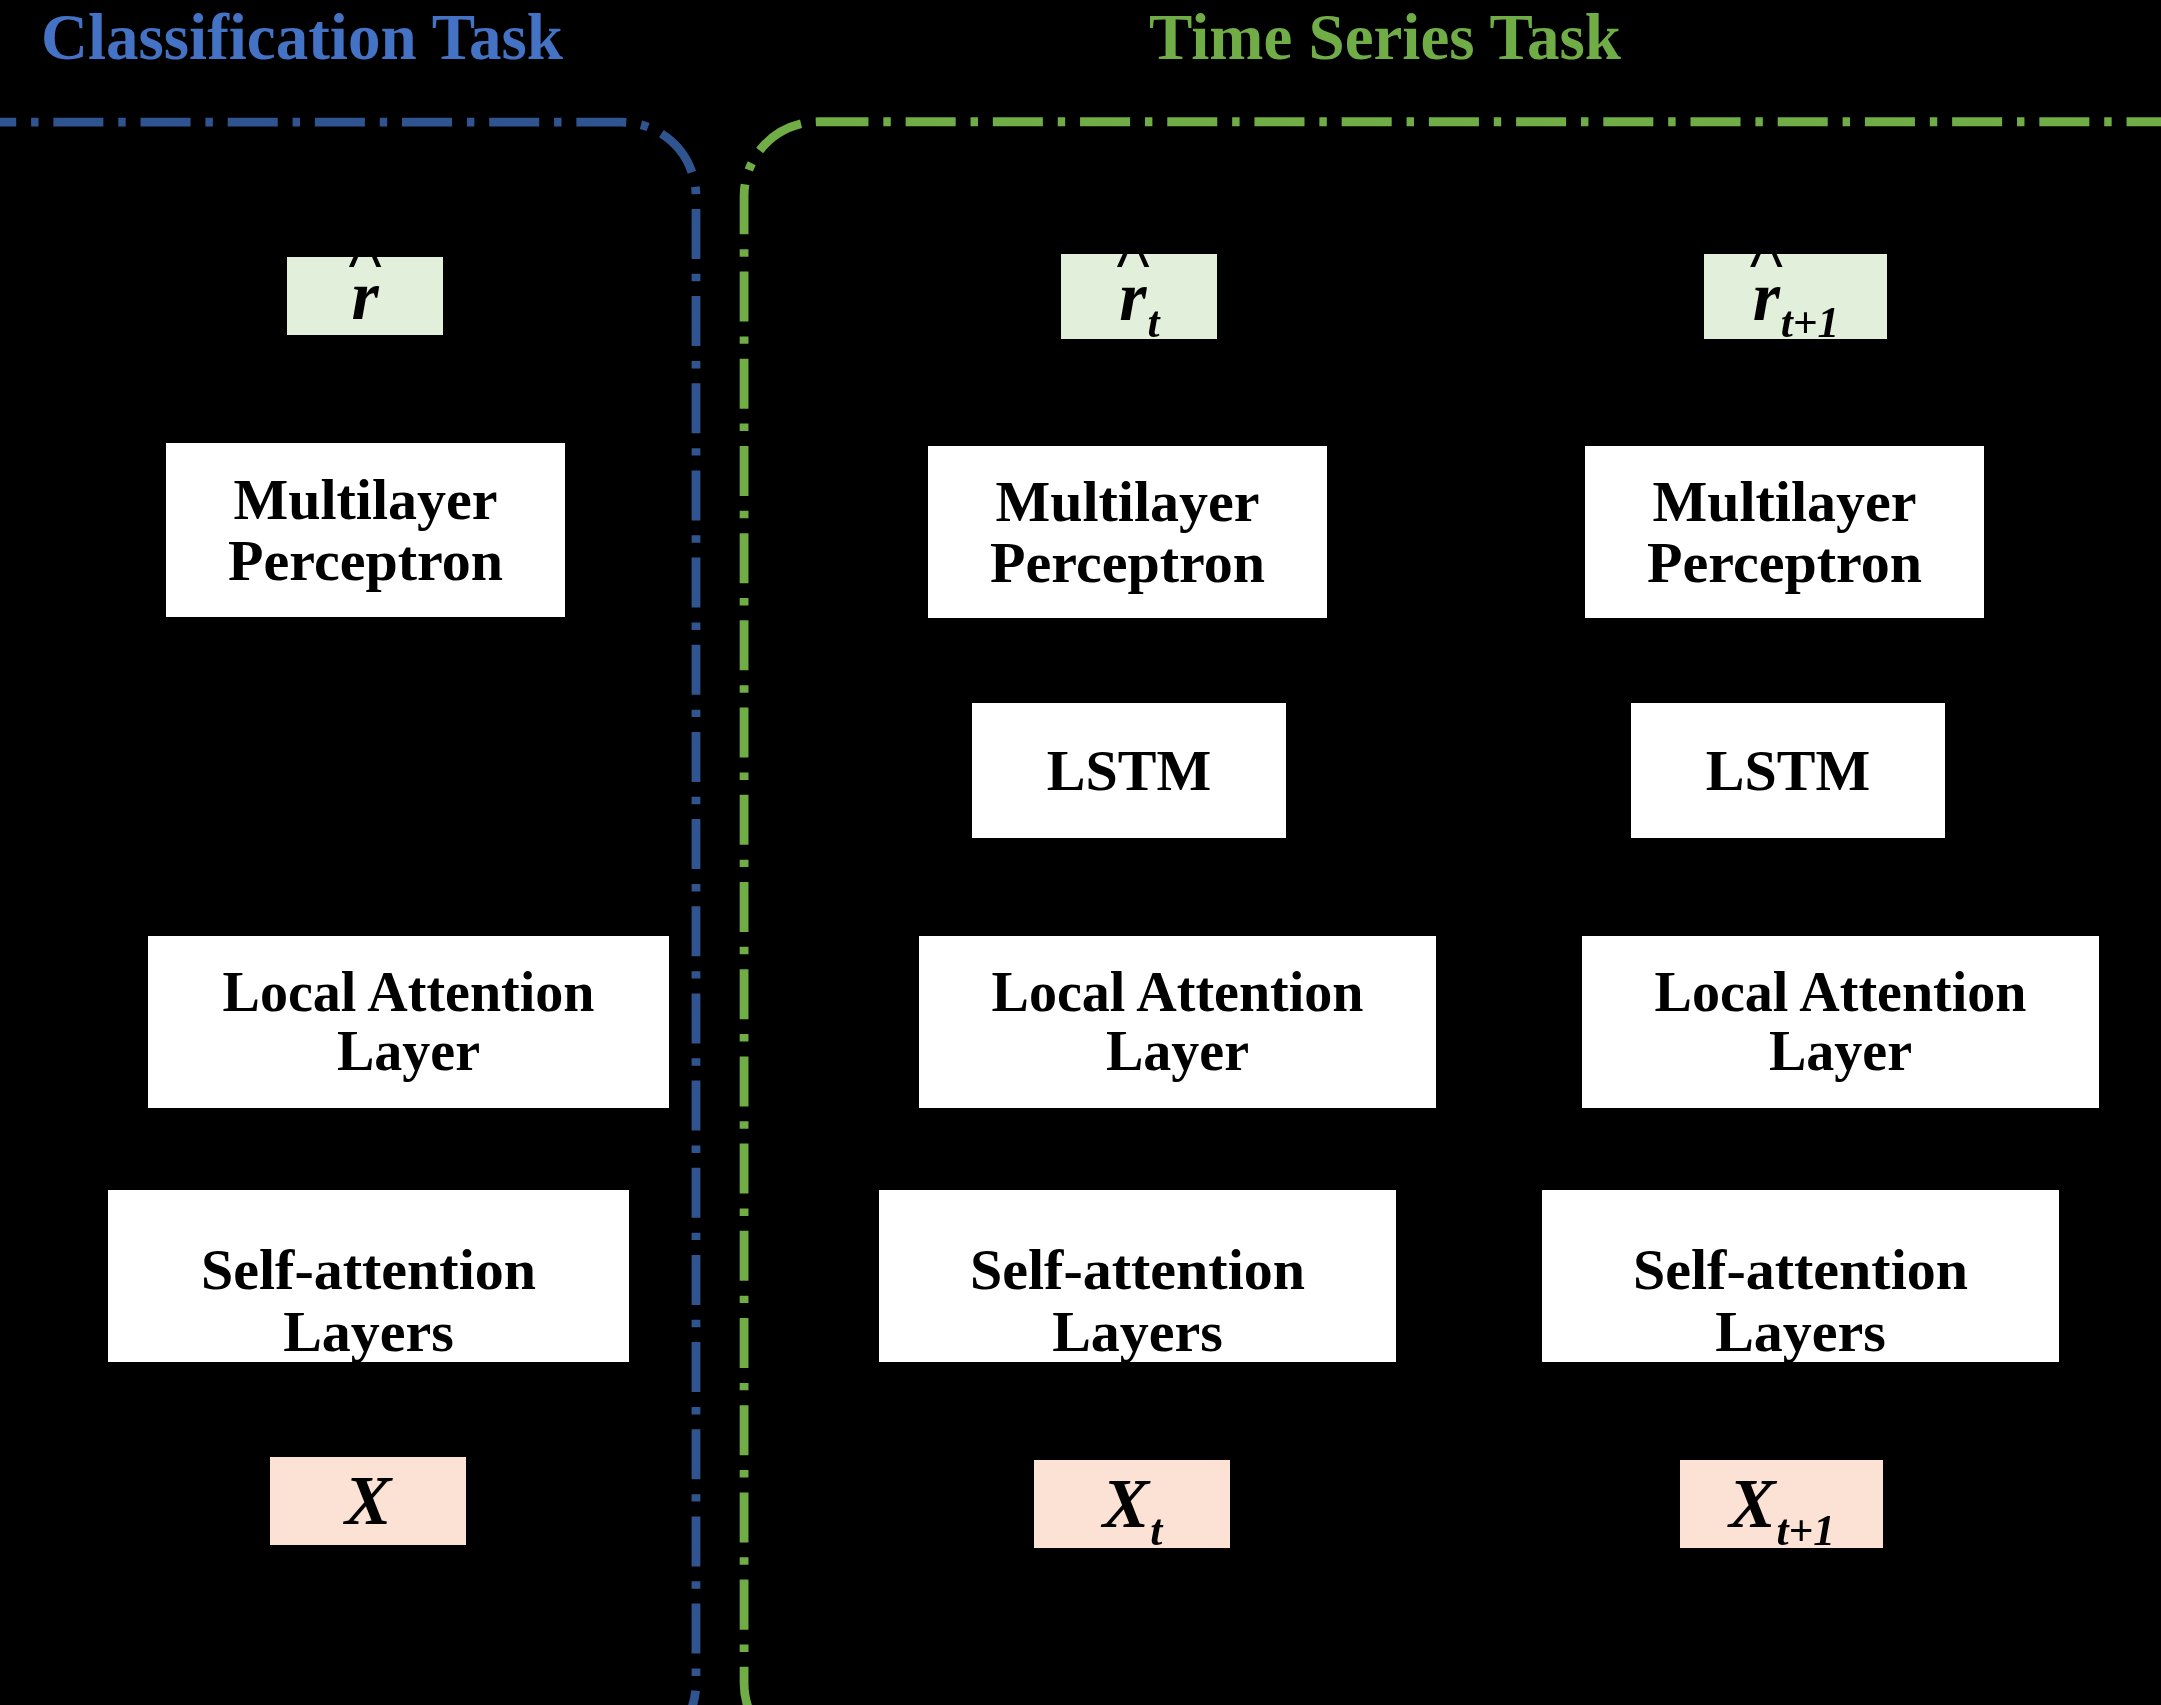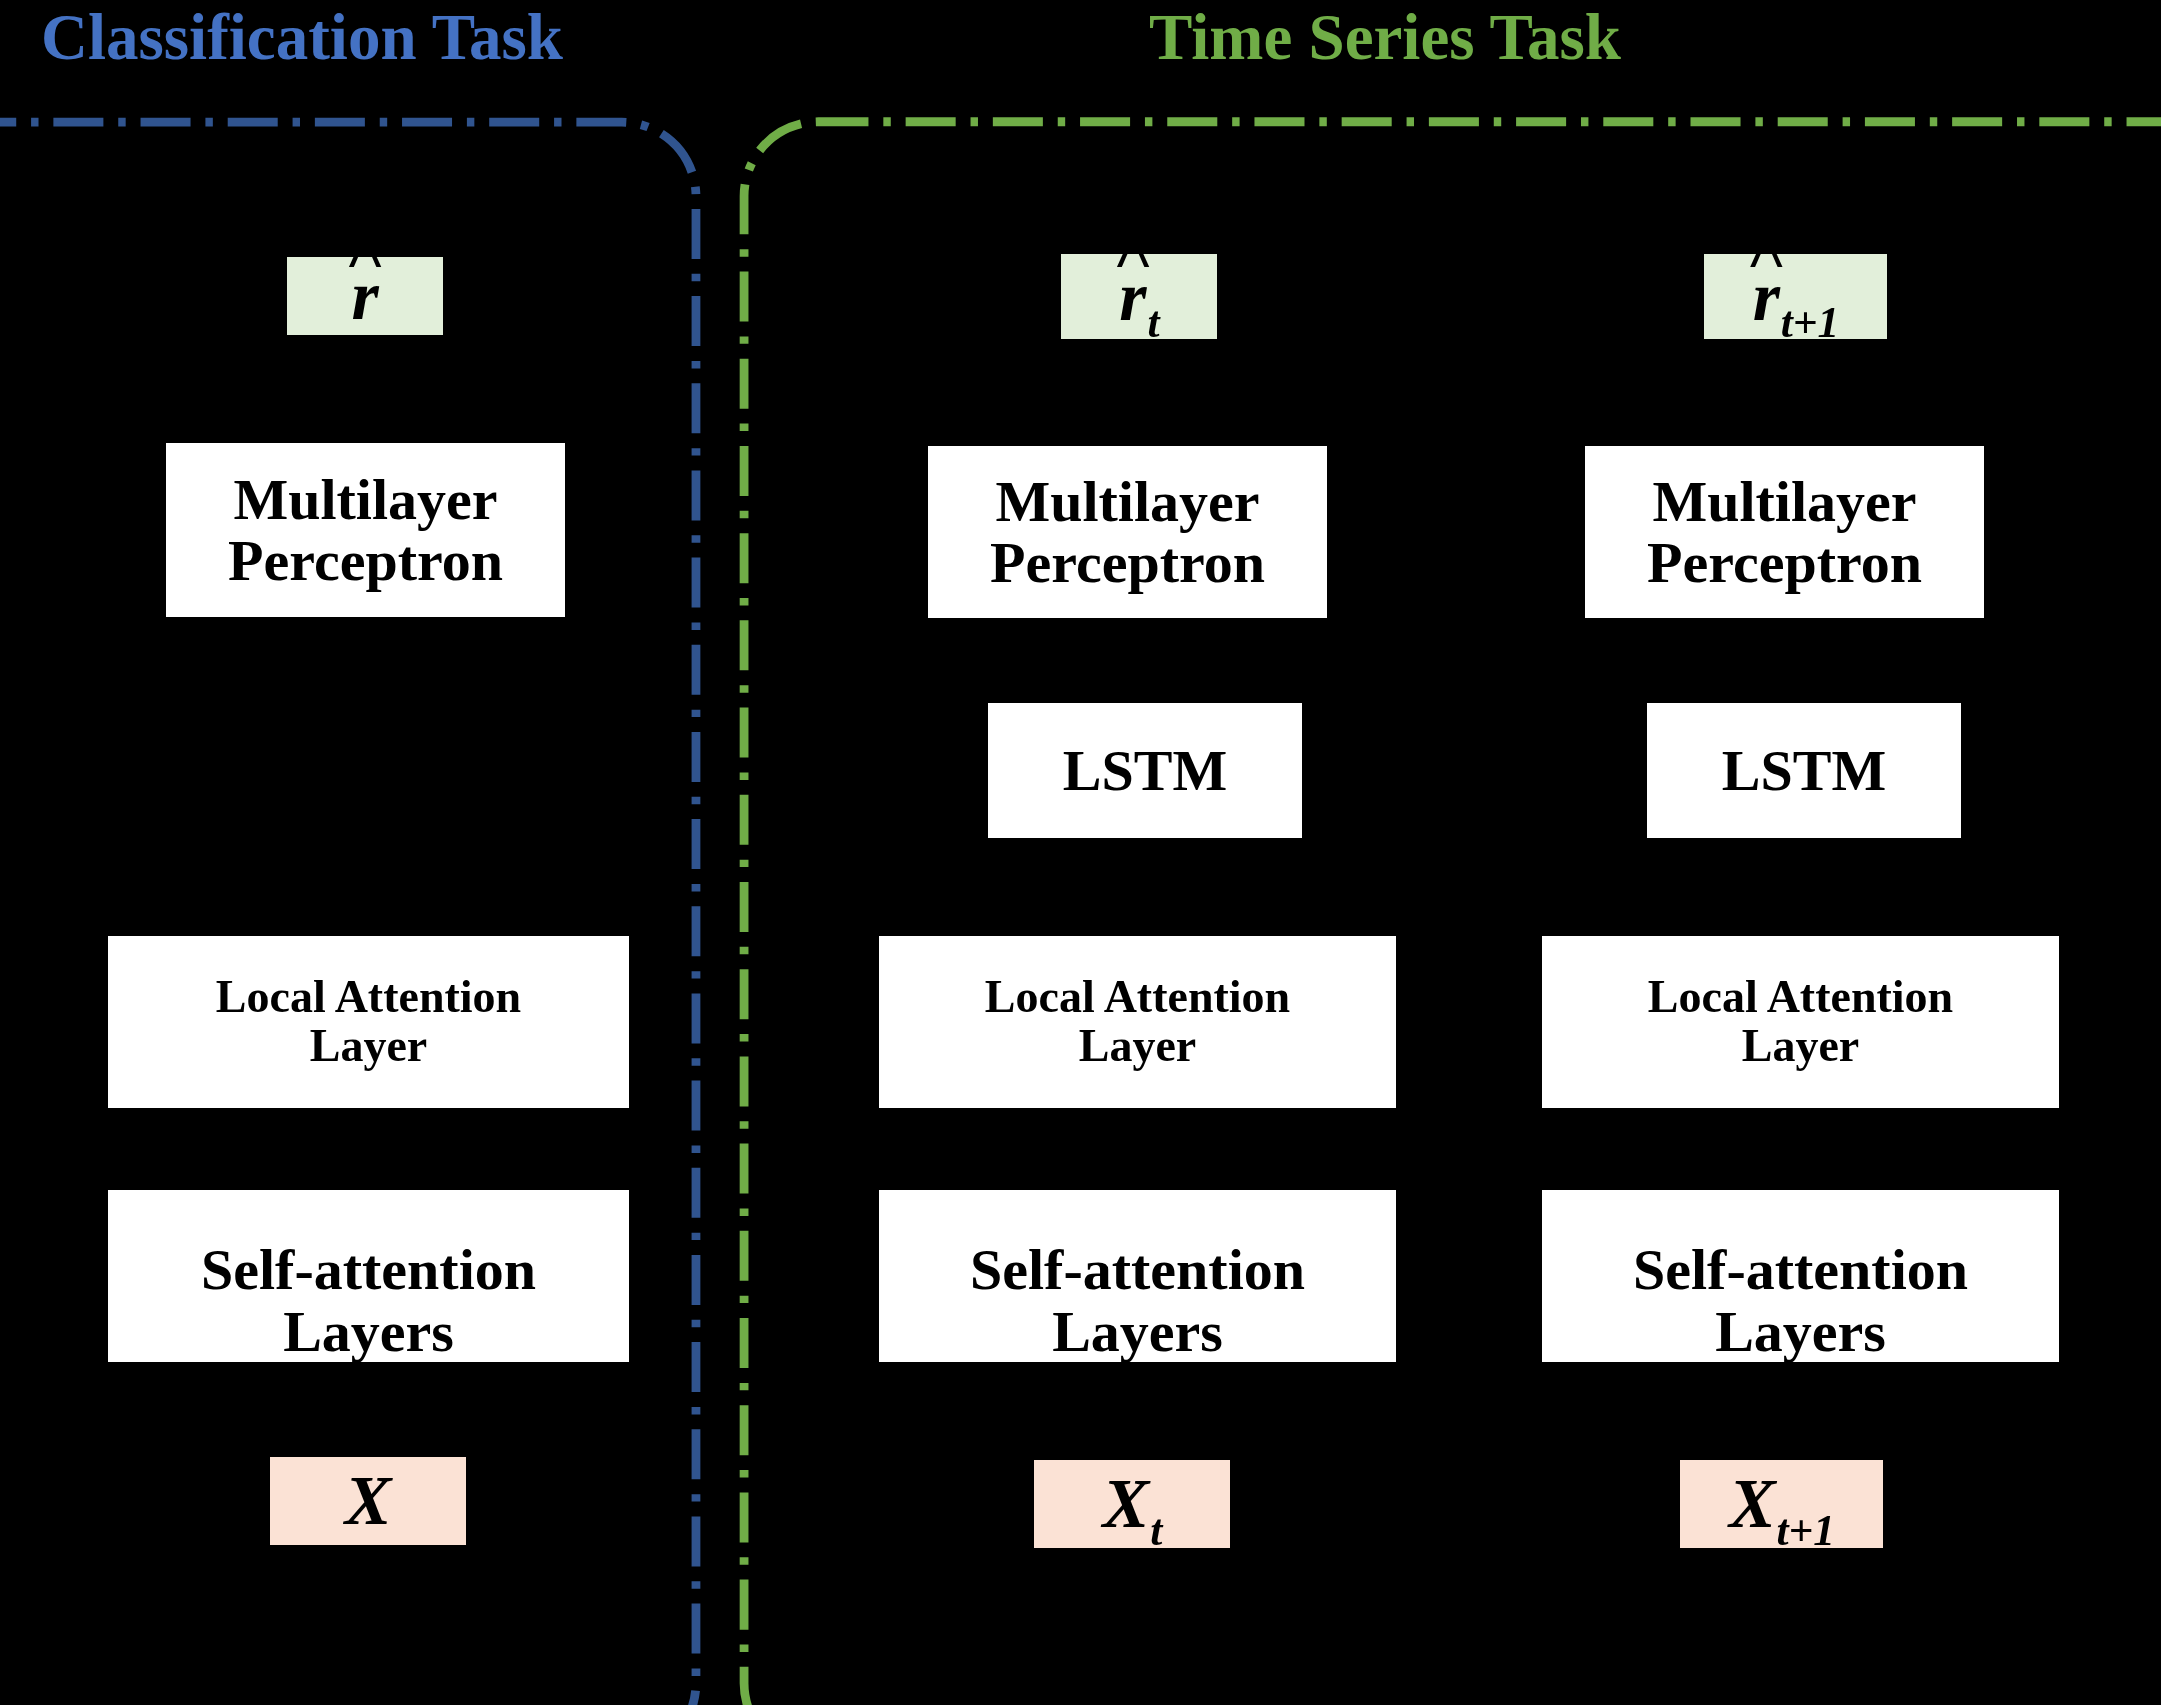--- a/index.html
+++ b/index.html
@@ -50,22 +50,22 @@
     overflow: hidden;
   }
   .node.white { background: #FFFFFF; }
   .node.green { background: #E2EFDA; }
   .node.peach { background: #FBE2D5; }
 
   .node .txt { display: block; width: 100%; padding: 0 4px; box-sizing: border-box; }
 
   
   .n-mlp  { font-size: 58px; justify-content: center; }
-  .n-lstm { font-size: 58px; margin-left: 16px; }
-  .n-loc  { font-size: 46px; }
+  .n-lstm { font-size: 58px; }
+  .n-loc  { font-size: 56px; margin-left: 40px; }
   .n-self { font-size: 58px; align-items: flex-end; }
 
   
   .var {
     font-family: "Liberation Serif", "DejaVu Serif", serif;
     font-weight: bold;
     font-style: italic;
     font-size: 70px;
     color: #000000;
     display: inline-flex;

